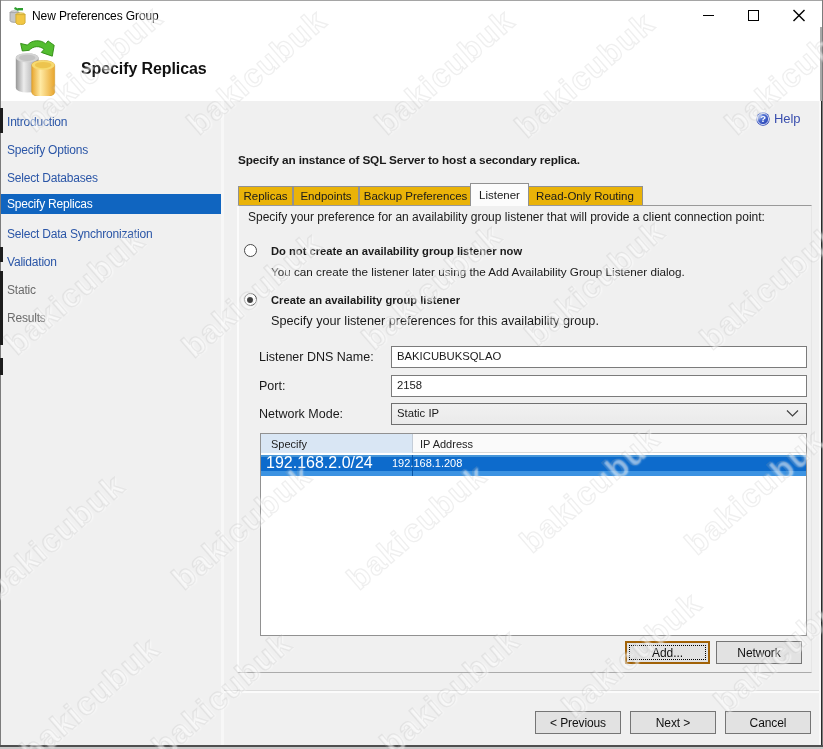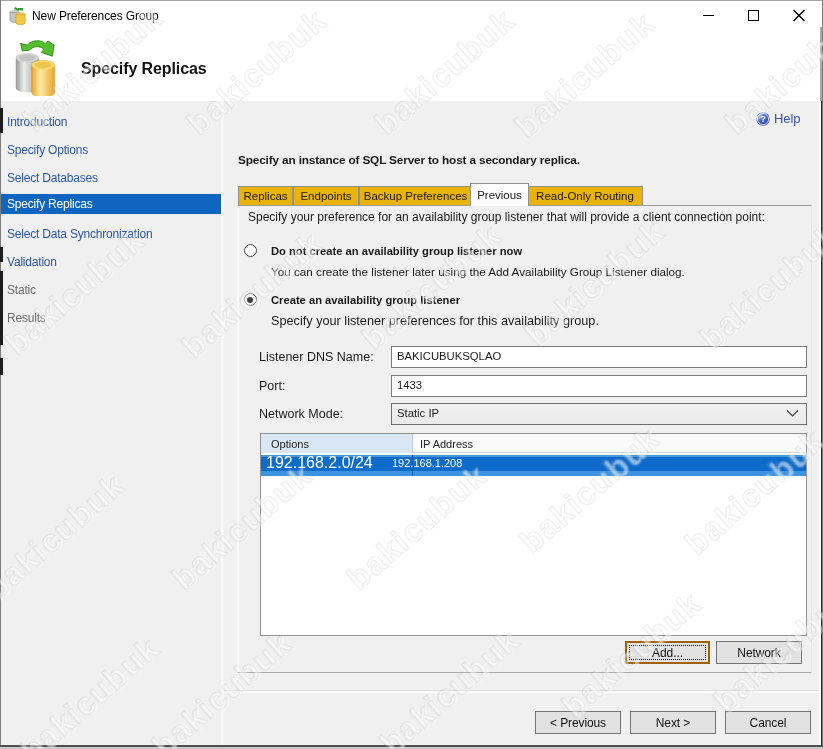--- a/index.html
+++ b/index.html
@@ -89,50 +89,50 @@
   <text x="7" y="10.4" font-size="9.5" font-weight="bold" fill="#fff" text-anchor="middle" font-family="Liberation Sans">?</text>
 </svg>
 <div class="abs cy" style="left:774px;top:110px;height:16px;font-size:13px;color:#3a4fae">Help</div>
 
 <div class="abs cy" style="left:238px;top:152px;height:15px;font-weight:bold;font-size:11.8px;letter-spacing:-0.15px">Specify an instance of SQL Server to host a secondary replica.</div>
 
 <div class="tab" style="left:238px;width:55px">Replicas</div>
 <div class="tab" style="left:293px;width:66px">Endpoints</div>
 <div class="tab" style="left:359px;width:113px">Backup Preferences</div>
 <div class="tab" style="left:527px;width:116px">Read-Only Routing</div>
-<div class="tab" style="left:470px;top:183px;width:59px;height:23px;background:#fcfcfc;z-index:2">Previous</div>
+<div class="tab" style="left:470px;top:183px;width:59px;height:23px;background:#fcfcfc;z-index:2">Listener</div>
 
 <div class="abs" style="left:236.5px;top:205px;width:575.5px;height:468px;border-top:1px solid #999;border-left:2px solid #fbfbfb;border-right:1px solid #e6e6e6;border-bottom:1px solid #ababab;box-sizing:border-box"></div>
 
 <div class="abs cy" style="left:248px;top:210px;height:14px;letter-spacing:0">Specify your preference for an availability group listener that will provide a client connection point:</div>
 
 <div class="abs" style="left:243.5px;top:244px;width:13px;height:13px;border-radius:50%;background:#fff;border:1px solid #4a4a4a;box-sizing:border-box"></div>
 <div class="abs cy" style="left:271px;top:244px;height:14px;font-weight:bold;font-size:11.2px;letter-spacing:0">Do not create an availability group listener now</div>
 <div class="abs cy" style="left:271px;top:264px;height:14px;font-size:11.7px;letter-spacing:0">You can create the listener later using the Add Availability Group Listener dialog.</div>
 
 <div class="abs" style="left:243.5px;top:293px;width:13px;height:13px;border-radius:50%;background:#fff;border:1px solid #4e4e4e;box-sizing:border-box"></div>
 <div class="abs" style="left:247px;top:296.5px;width:6px;height:6px;border-radius:50%;background:#3e3e3e"></div>
 <div class="abs cy" style="left:271px;top:293px;height:14px;font-weight:bold;font-size:11.2px;letter-spacing:0">Create an availability group listener</div>
 <div class="abs cy" style="left:271px;top:314px;height:14px;font-size:12.7px;letter-spacing:0">Specify your listener preferences for this availability group.</div>
 
 <div class="lbl" style="left:259px;top:350px">Listener DNS Name:</div>
 <div class="lbl" style="left:259px;top:379px">Port:</div>
 <div class="lbl" style="left:259px;top:407px">Network Mode:</div>
 
 <div class="inp" style="top:346px">BAKICUBUKSQLAO</div>
-<div class="inp" style="top:375px">1433</div>
+<div class="inp" style="top:375px">2158</div>
 <div class="inp" style="top:403px;background:linear-gradient(#f1f1f1,#eaeaea);border-color:#707070">Static IP</div>
 <svg class="abs" style="left:786px;top:409px" width="13" height="9" viewBox="0 0 13 9">
  <path d="M1 1.5 L6.5 7 L12 1.5" fill="none" stroke="#404040" stroke-width="1.2"></path>
 </svg>
 
 <div class="abs" style="left:260px;top:433px;width:547px;height:203px;background:#fff;border:1px solid #919191;box-sizing:border-box"></div>
 <div class="abs" style="left:261px;top:434px;width:152px;height:19px;background:#d9e6f4;border-right:1px solid #c4cdd8;box-sizing:border-box"></div>
 <div class="abs" style="left:413px;top:434px;width:393px;height:19px;background:#fafafa;border-bottom:1px solid #d9d9d9;box-sizing:border-box"></div>
-<div class="abs cy" style="left:271px;top:437px;height:14px;font-size:11px;letter-spacing:0;color:#222">Options</div>
+<div class="abs cy" style="left:271px;top:437px;height:14px;font-size:11px;letter-spacing:0;color:#222">Specify</div>
 <div class="abs cy" style="left:420px;top:437px;height:14px;font-size:11px;letter-spacing:0;color:#222">IP Address</div>
 <div class="abs" style="left:261px;top:455px;width:545px;height:1.5px;background:#4796d8"></div>
 <div class="abs" style="left:261px;top:456.5px;width:545px;height:14.5px;background:#0d6bcc"></div>
 <div class="abs" style="left:261px;top:471px;width:545px;height:5px;background:#3c93e2"></div>
 <div class="abs" style="left:412px;top:455px;width:1px;height:21px;background:#0a57a8"></div>
 <div class="abs cy" style="left:266px;top:456px;height:13px;font-size:16px;letter-spacing:0;color:#fff">192.168.2.0/24</div>
 <div class="abs cy" style="left:392px;top:456px;height:13px;font-size:11px;letter-spacing:0;color:#fff">192.168.1.208</div>
 
 <div class="btn" style="left:625px;top:641px;width:85px;height:23px;border:2px solid #a16207">
   <div style="position:absolute;left:2px;top:2px;right:2px;bottom:2px;border:1px dotted #000"></div>Add...

